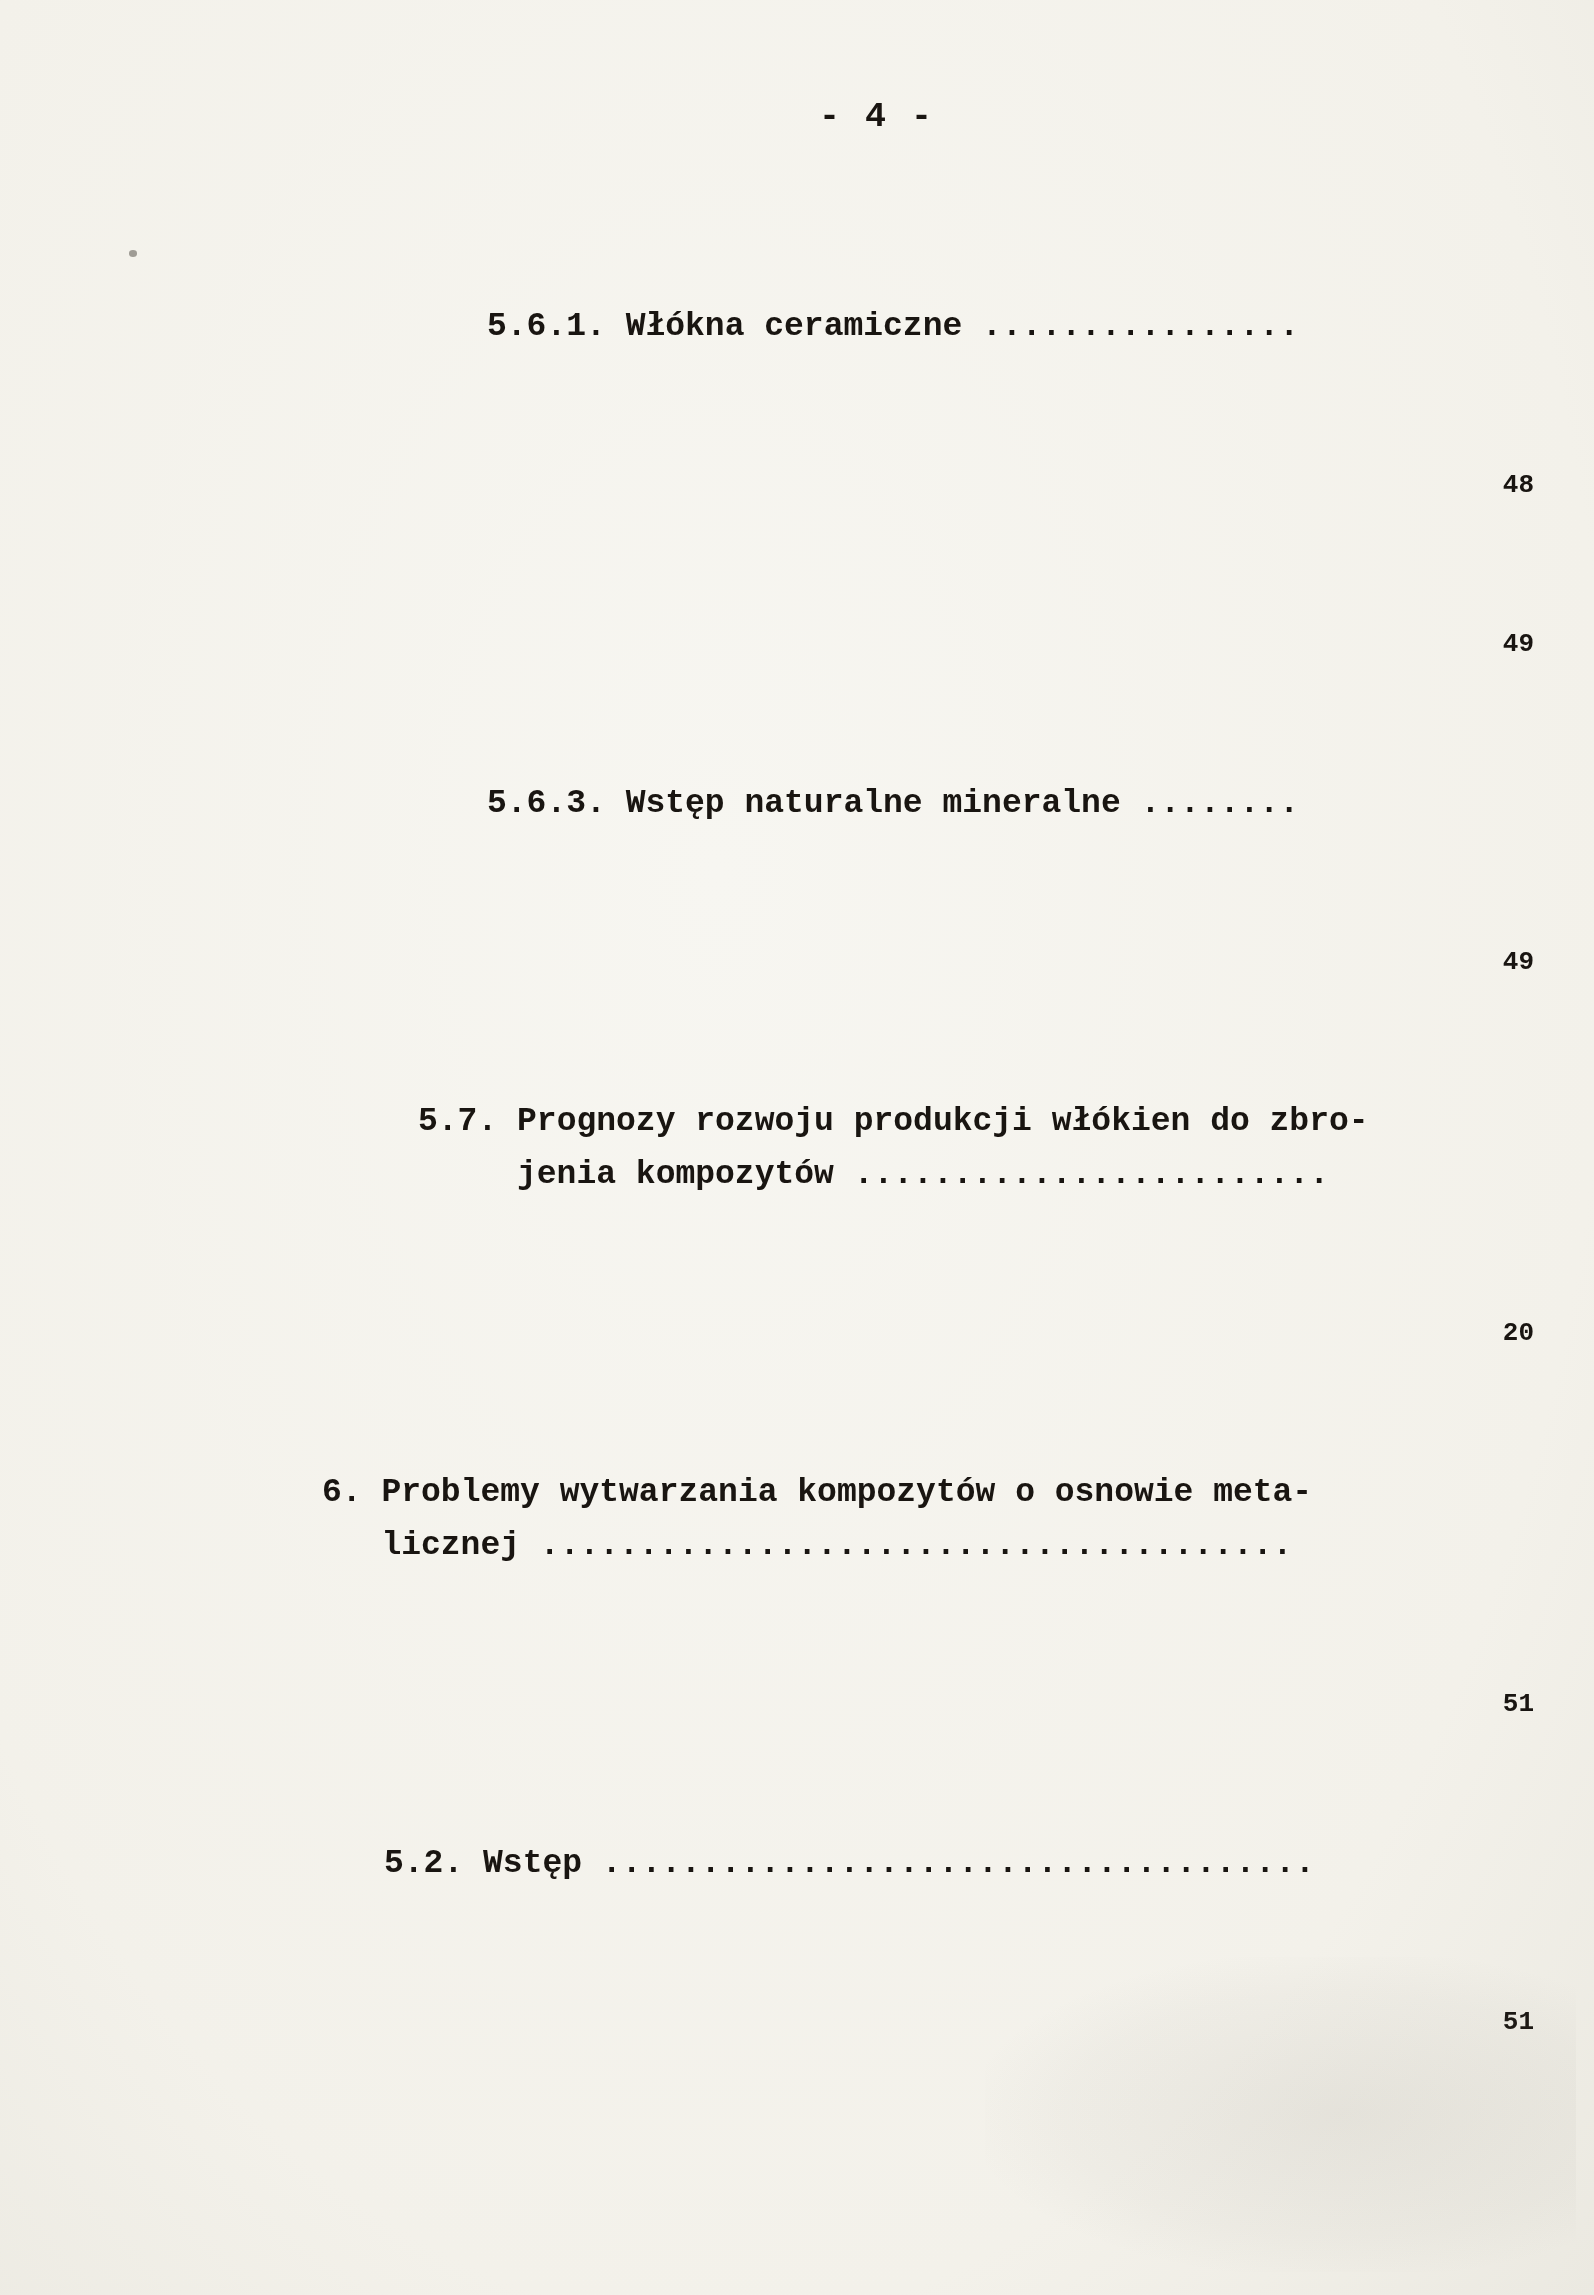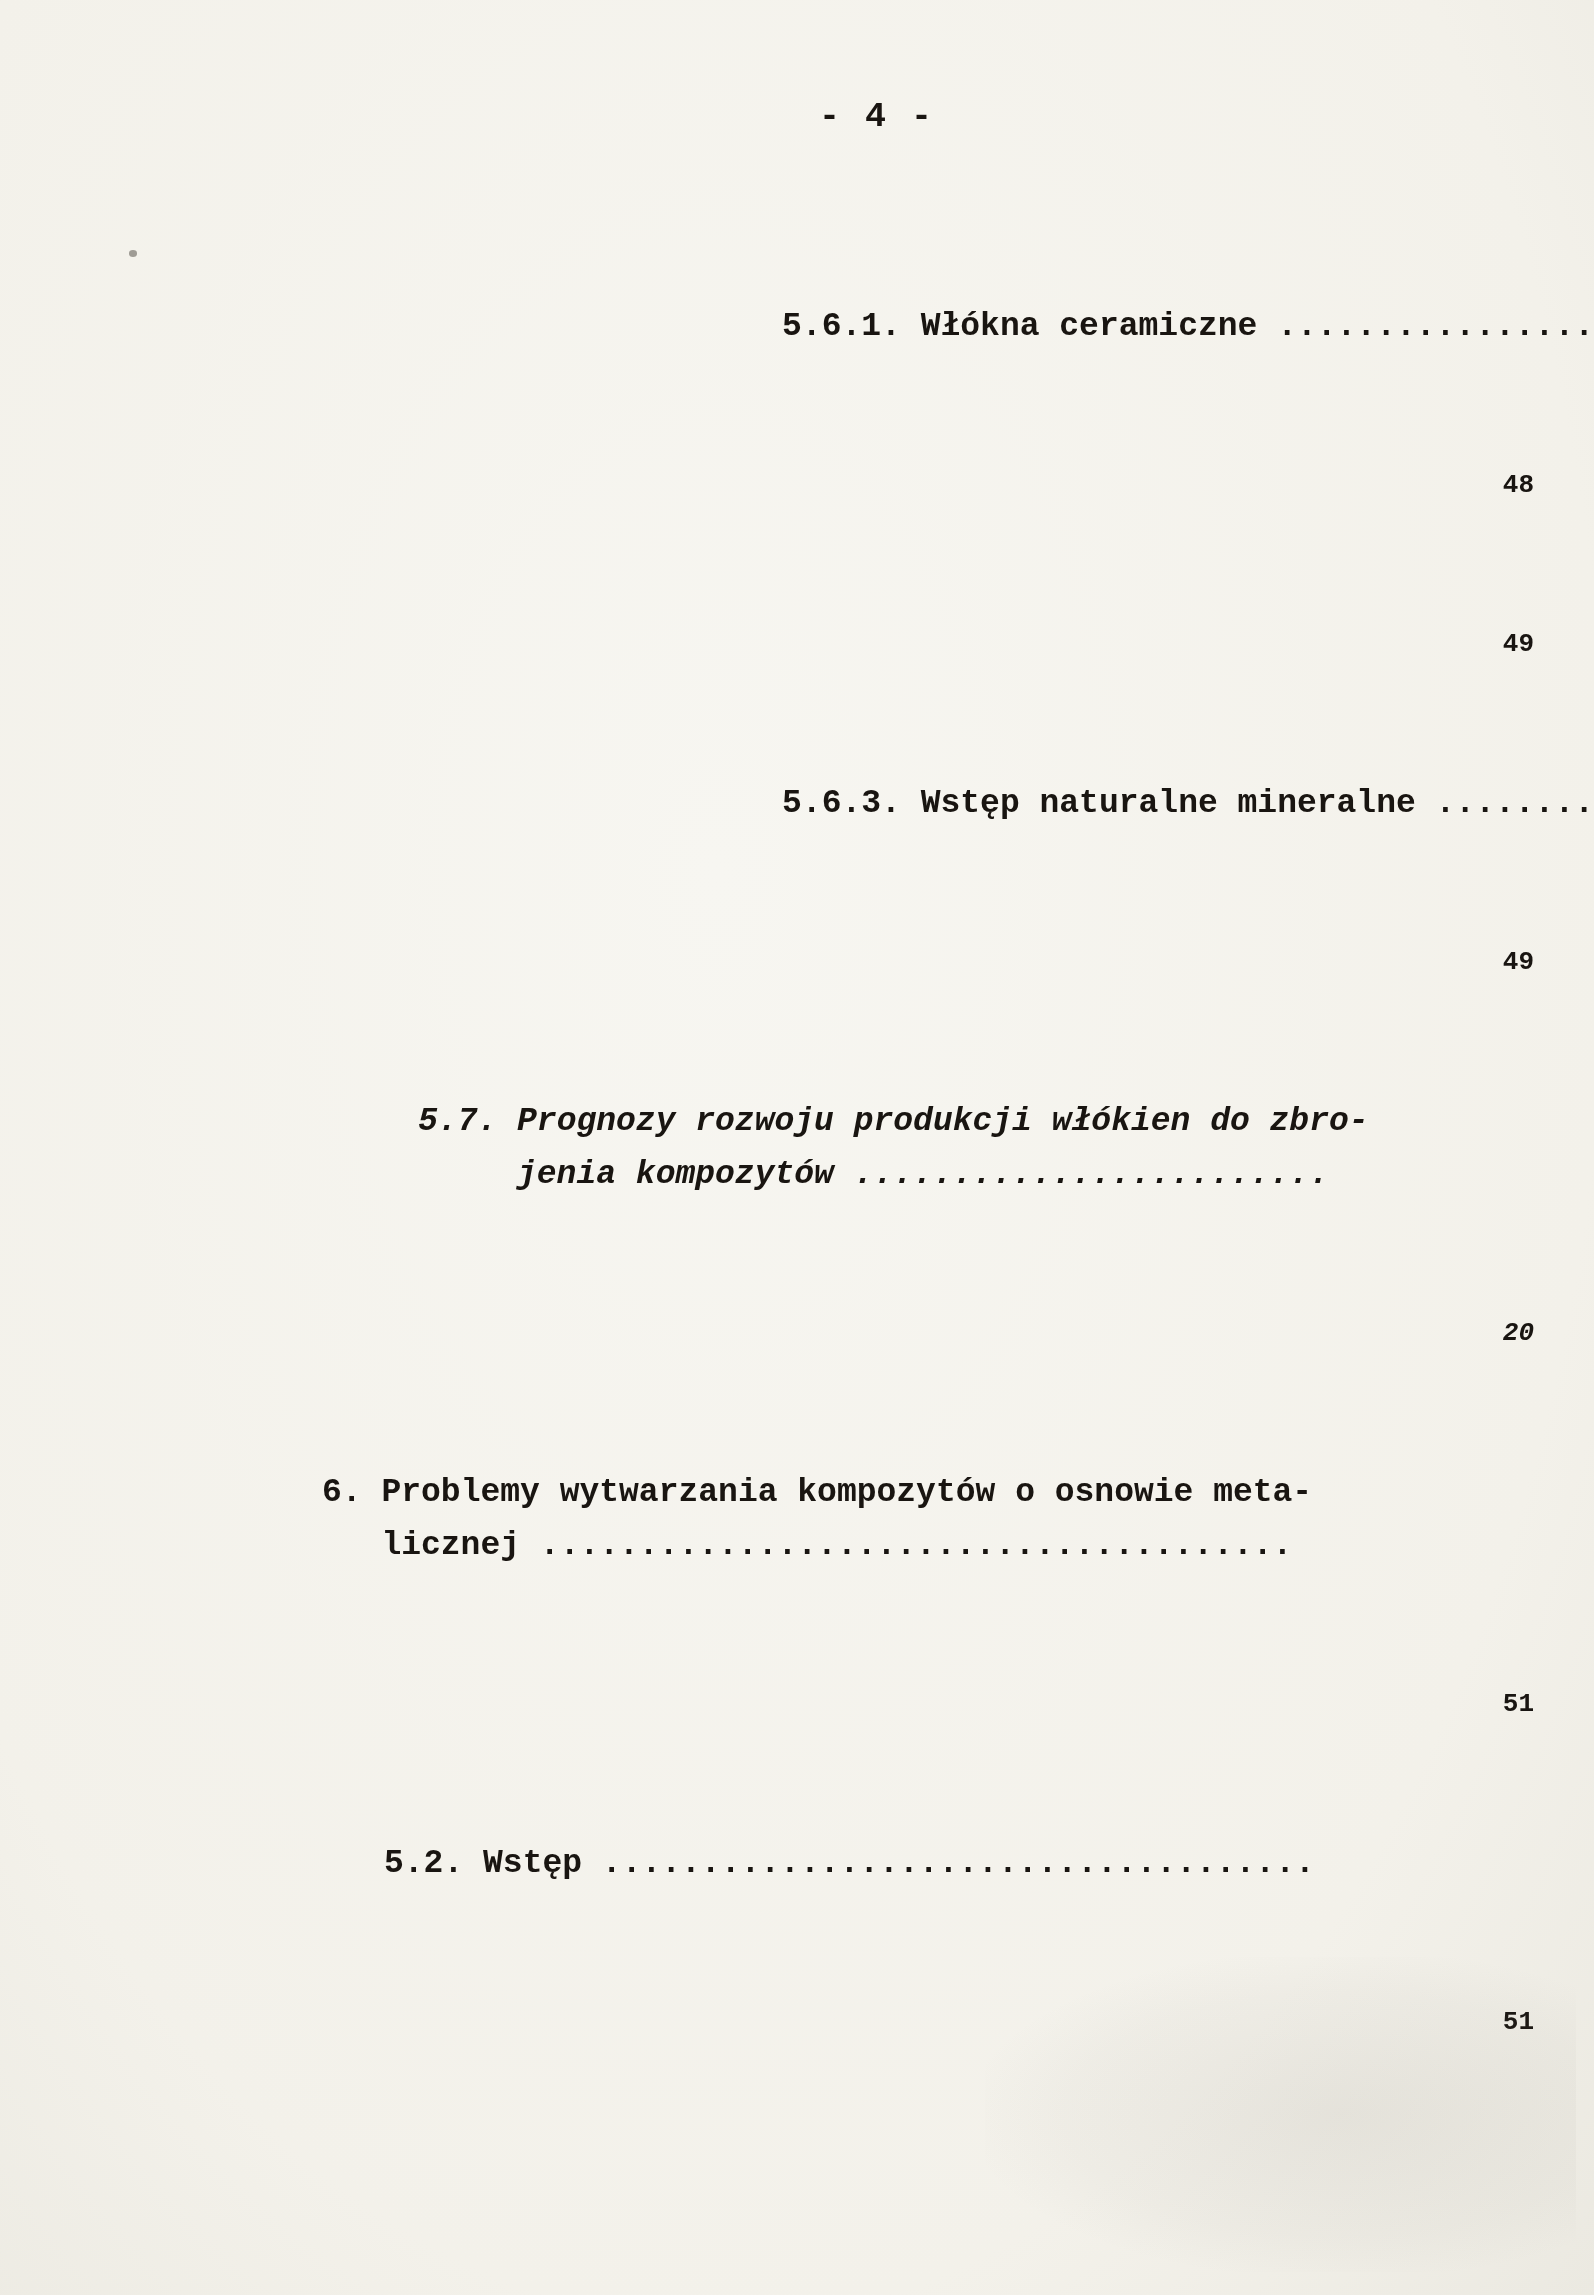--- a/index.html
+++ b/index.html
@@ -31,22 +31,22 @@
   .entry-text { white-space: pre-wrap; }
   .page-num {
     position: absolute;
     right: 60px;
     bottom: 0;
     line-height: 53px;
     font-size: 26px;
   }
   .ind-l1  { margin-left: 322px; }
   .ind-l2  { margin-left: 384px; }
-  .ind-l25 { margin-left: 418px; font-style: italic; }
-  .ind-l3  { margin-left: 487px; text-align: right; }
+  .ind-l25 { margin-left: 418px; }
+  .ind-l3  { margin-left: 487px; }
   .speck {
     position: absolute;
     left: 129px;
     top: 250px;
     width: 7.9px;
     height: 6.6px;
     border-radius: 50%;
     background: #5a564e;
     opacity: 0.55;
   }

